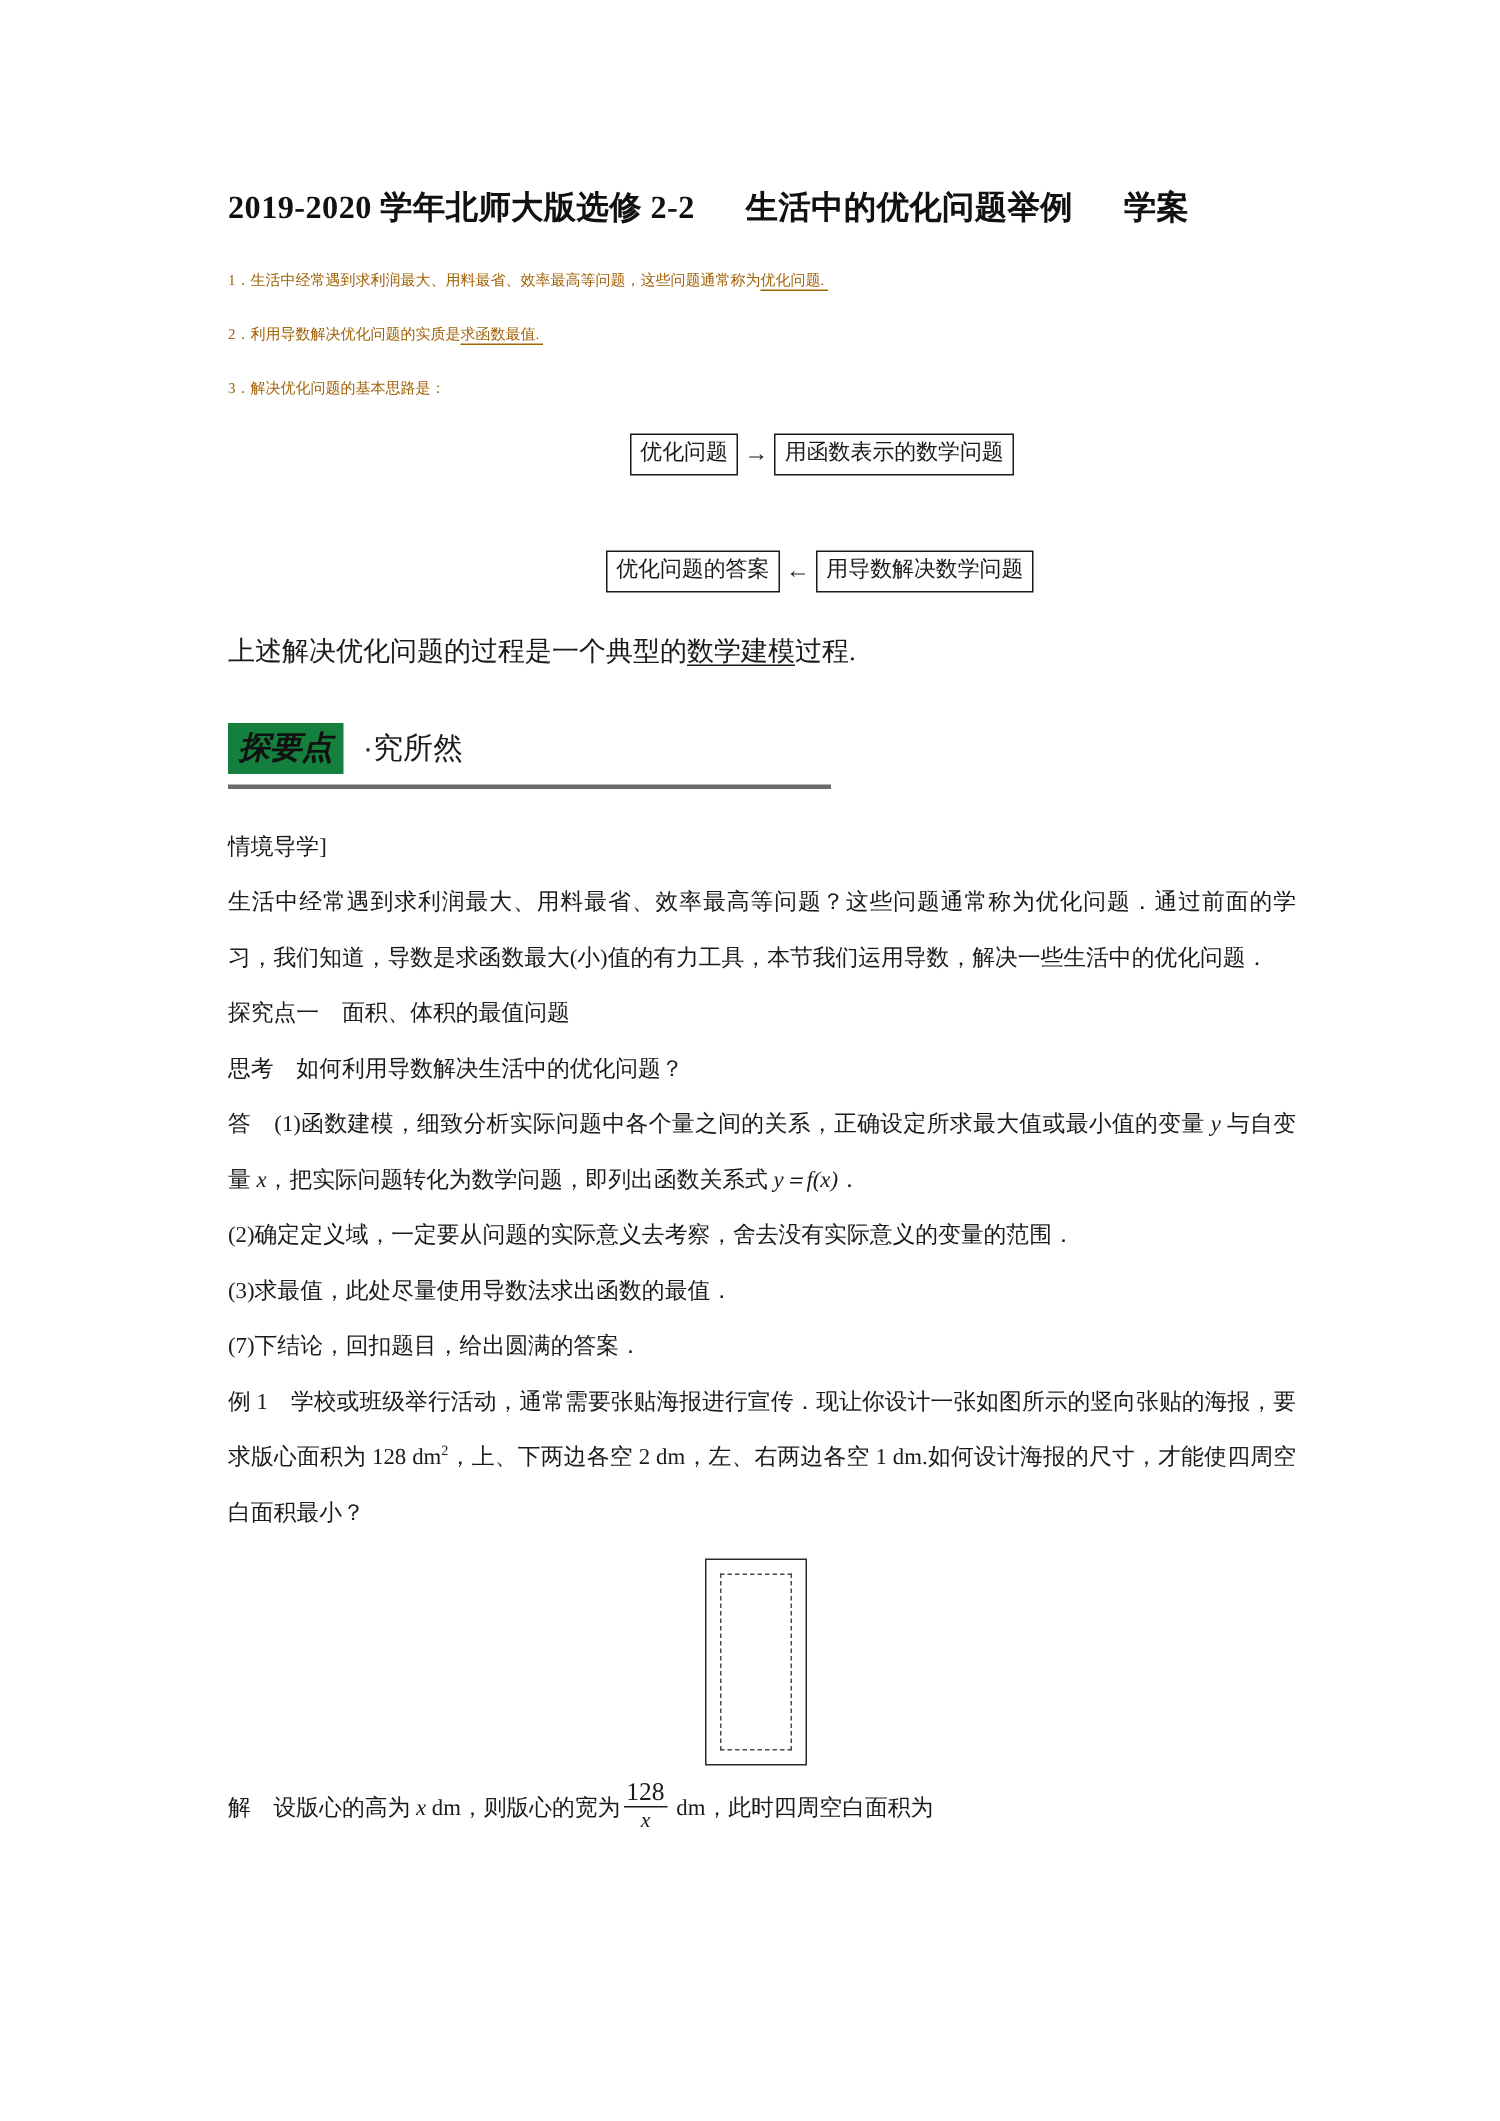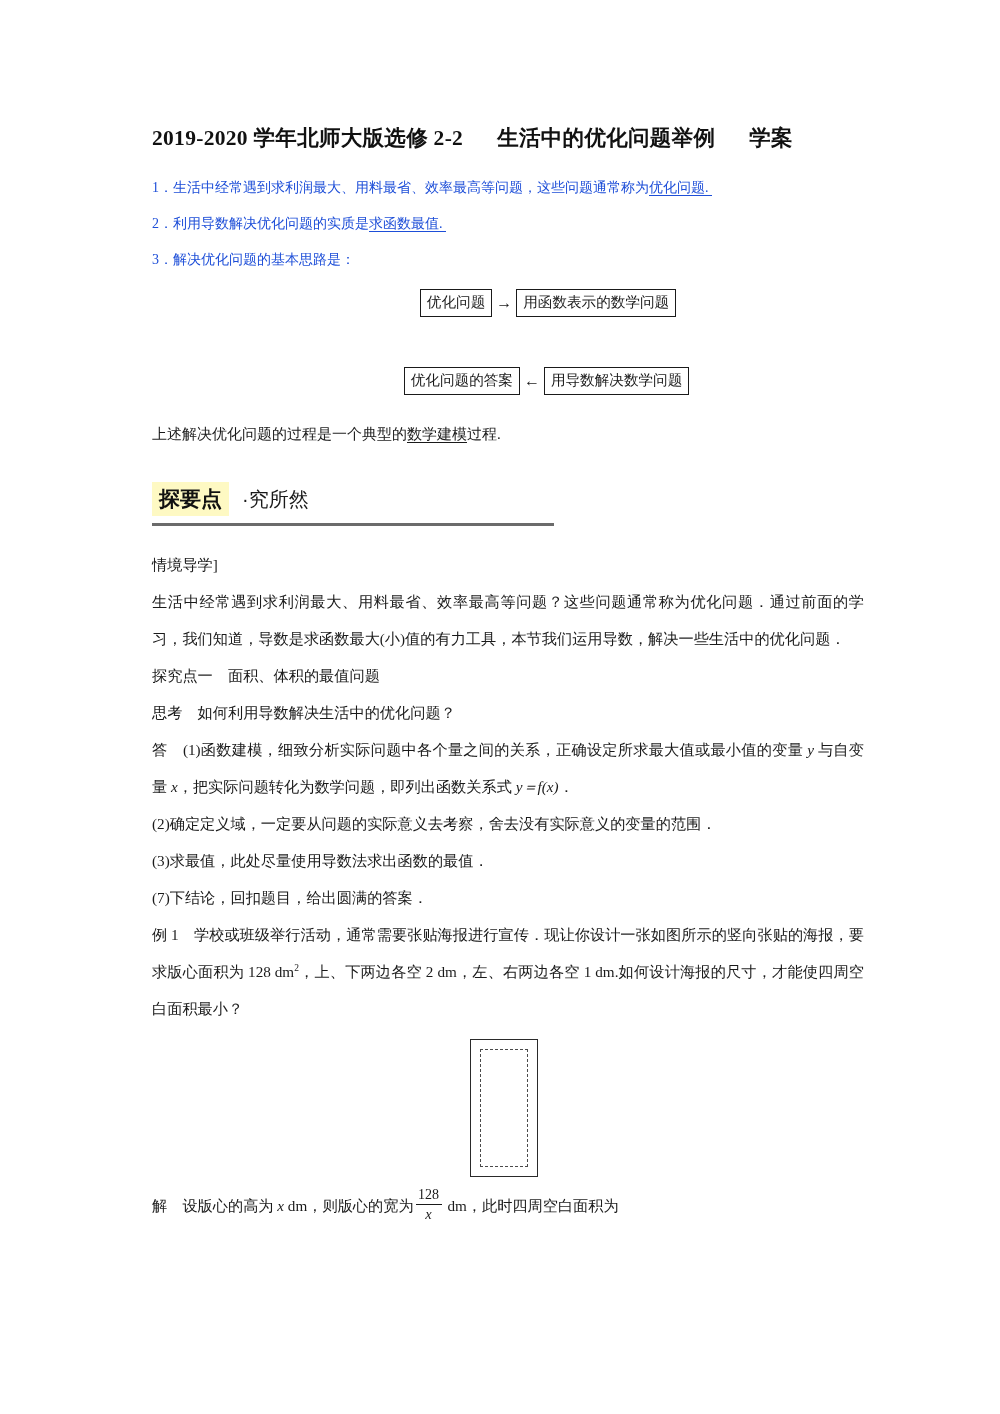--- a/index.html
+++ b/index.html
@@ -38,23 +38,23 @@
     color: #111;
     margin: 0 0 2px 0;
     white-space: pre-wrap;
   }
 
   
   .num-list {
     margin: 6px 0 0 0;
   }
   .num-item {
-    font-size: 14px;
+    font-size: 10px;
     line-height: 36px;
-    color: #1d4ed8;
+    color: #a16207;
     white-space: pre-wrap;
   }
   .u {
     text-decoration: underline;
     text-underline-offset: 3px;
   }
 
   
   .flow {
     margin-top: 10px;
@@ -76,45 +76,46 @@
     white-space: nowrap;
   }
   .farrow {
     font-size: 16px;
     padding: 0 4px;
     line-height: 18px;
     color: #1a1a1a;
   }
 
   .plain-line {
-    font-size: 15px;
+    font-size: 18px;
     line-height: 36px;
     margin-top: 20px;
     white-space: pre-wrap;
   }
 
   
   .section-head {
     margin-top: 30px;
     width: 402px;
     border-bottom: 3px solid #6b6b6b;
     padding-bottom: 5px;
     position: relative;
     height: 36px;
   }
   .sh-badge {
     display: inline-block;
-    background: #fef9c3;
+    background: #15803d;
     font-size: 21px;
     font-weight: 700;
     font-family: "Liberation Sans", "DejaVu Sans", sans-serif;
     padding: 4px 7px 5px 7px;
     line-height: 25px;
     color: #111;
     vertical-align: middle;
+    font-style: italic;
   }
   .sh-rest {
     display: inline-block;
     font-size: 20px;
     font-family: "Liberation Sans", "DejaVu Sans", sans-serif;
     margin-left: 9px;
     line-height: 30px;
     vertical-align: middle;
     color: #1a1a1a;
   }
@@ -178,21 +179,21 @@
     display: inline-flex;
     flex-direction: column;
     align-items: center;
     vertical-align: middle;
     margin: 0 2px;
     line-height: 1;
     position: relative;
     top: -1px;
   }
   .frac .numer {
-    font-size: 14px;
+    font-size: 17px;
     padding: 0 2px 1px 2px;
     line-height: 17px;
   }
   .frac .bar {
     width: 100%;
     min-width: 26px;
     height: 1.4px;
     background: #1a1a1a;
   }
   .frac .denom {

